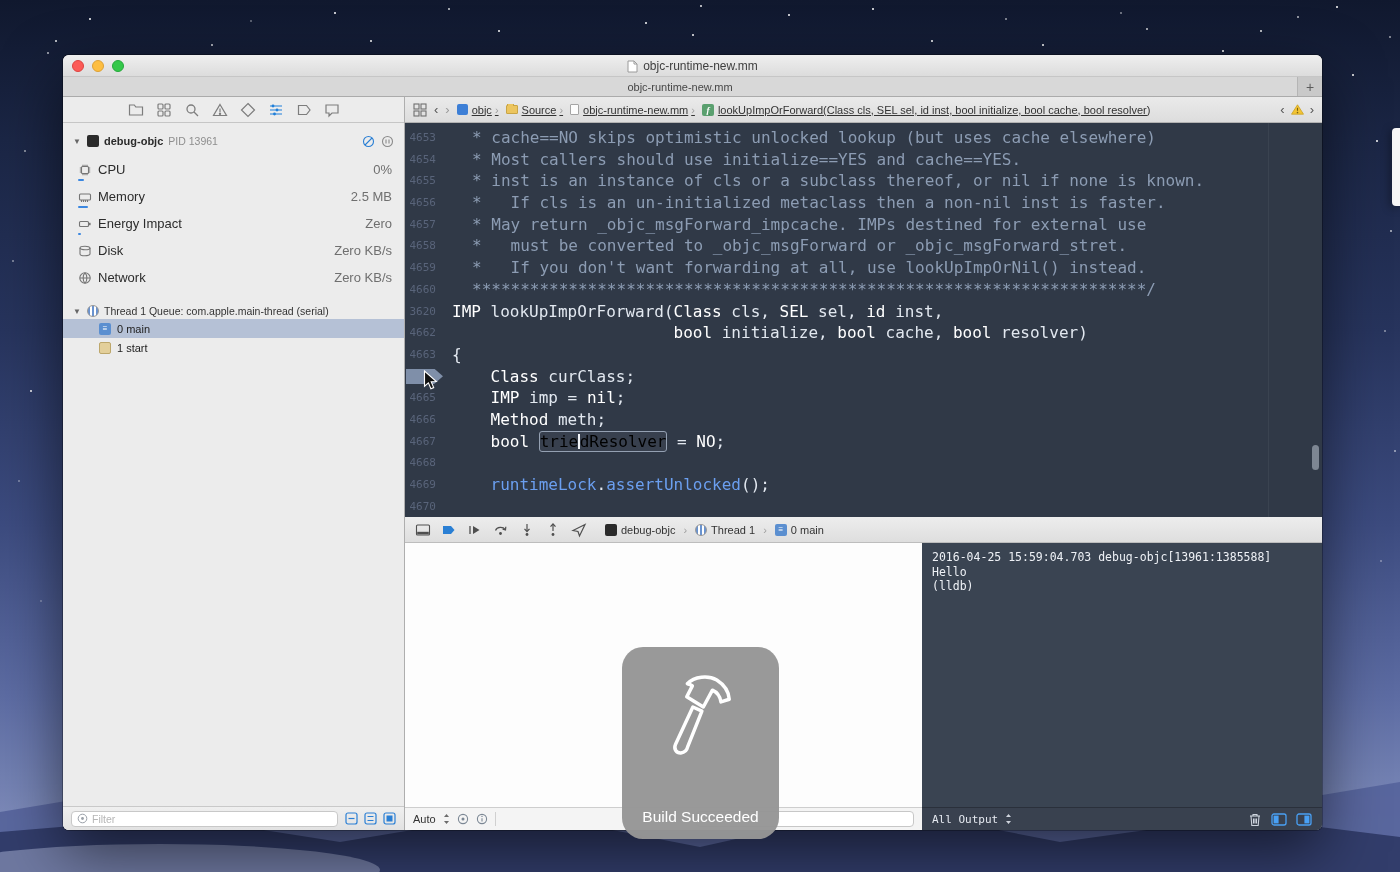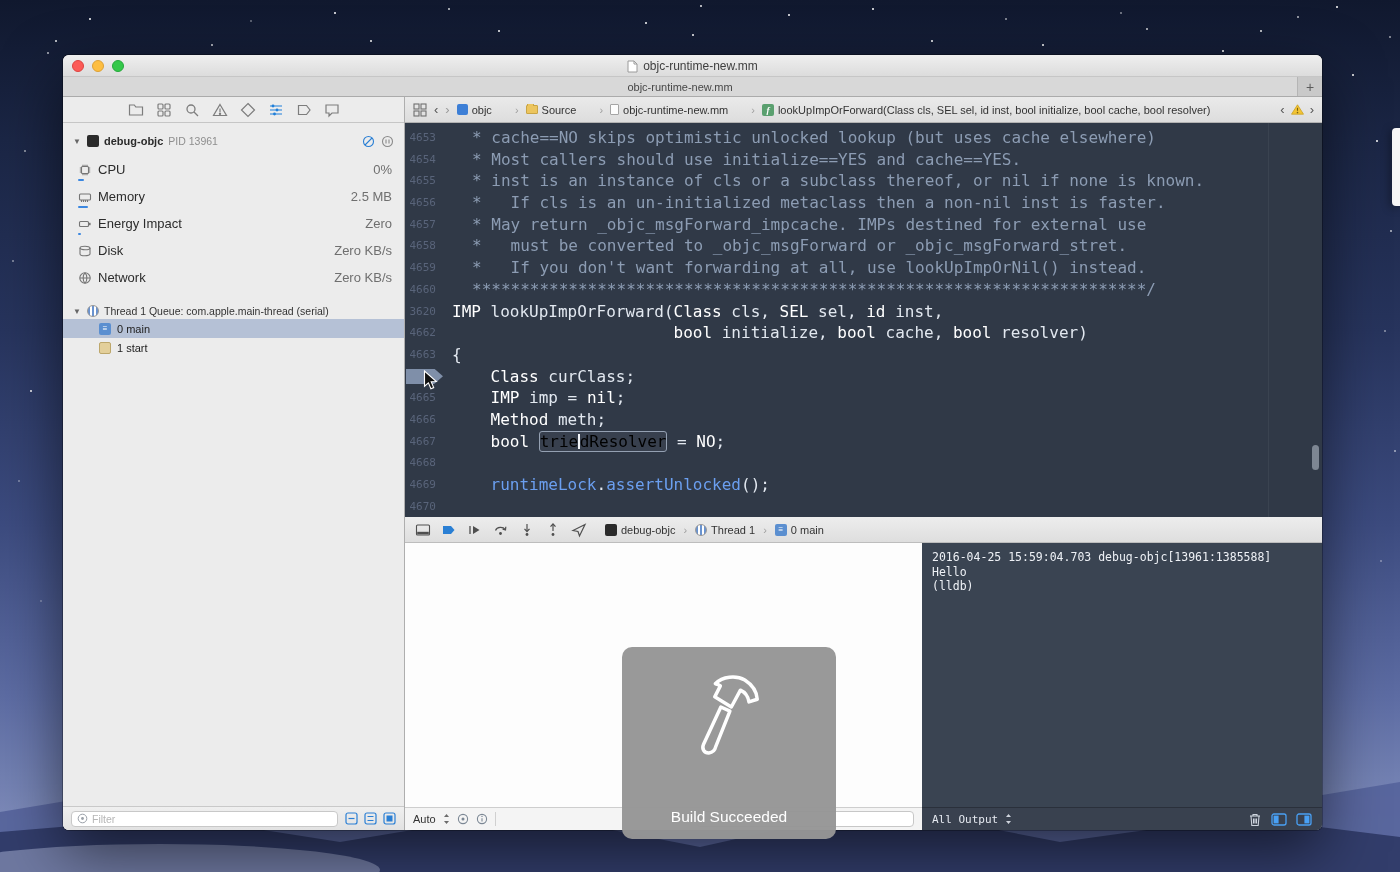--- a/index.html
+++ b/index.html
@@ -106,21 +106,21 @@
   .nav-fb-icons svg { display:block; }
 
   
   .jumpbar { position:absolute; top:42px; left:342px; right:0; height:26px;
     background:linear-gradient(#eaeaea,#dddddd); border-bottom:1px solid #b2b2b2;
     display:flex; align-items:center; padding:0 8px; font-size:11px; color:#333; gap:7px;
     white-space:nowrap; overflow:hidden; }
   .jb-icon { color:#6f6f6f; display:flex; align-items:center; }
   .jb-nav { color:#555; font-size:13px; line-height:1; }
   .jb-nav.fwd { color:#9a9a9a; }
-  .crumbs { display:flex; align-items:flex-end; gap:20px; overflow:hidden; }
+  .crumbs { display:flex; align-items:flex-end; gap:0; overflow:hidden;text-decoration:underline; }
   .crumb { display:flex; align-items:center; gap:4px; }
   .crumb + .crumb::before { content:"›"; color:#9f9f9f; margin:0 3px; font-size:11px; }
   .ci-proj { width:11px; height:11px; background:#3d7fd6; border-radius:2px; }
   .ci-folder { width:12px; height:9px; background:#ecc55e; border:1px solid #c9a546;
     border-radius:1px; position:relative; }
   .ci-folder::before { content:""; position:absolute; left:0; top:-3px; width:5px; height:2px;
     background:#ecc55e; border:1px solid #c9a546; border-bottom:none; border-radius:1px 1px 0 0; }
   .ci-file { width:9px; height:11px; background:#fdfdfd; border:1px solid #a5a5a5; border-radius:1px; }
   .ci-fn { width:12px; height:12px; background:#5aa06f; border-radius:2px; color:#fff;
     font:italic bold 9px "Liberation Serif",serif; display:flex; align-items:center; justify-content:center; }
@@ -171,22 +171,22 @@
   .cbar-left { background:#f4f4f4; border-top:1px solid #cecece; color:#333; }
   .cbar-right { background:#39414f; border-top:1px solid #2a303b; color:#e6eaf1;
     border-radius:0 0 6px 0; padding:0 10px; }
   .vdiv { width:1px; height:14px; background:#d0d0d0; }
   .console-filter { margin-left:auto; width:218px; height:16px; border:1px solid #c7c7c7;
     border-radius:4px; background:#fff; }
   .console-filter input { width:100%; height:100%; border:none; outline:none; background:transparent;
     font-size:10.5px; padding:0 5px; }
   .cr-right { margin-left:auto; display:flex; align-items:center; gap:9px; }
 
-  .bezel { position:absolute; left:217px; top:104px; width:214px; height:192px; z-index:30;
-    background:rgba(150,150,150,.97); border-radius:10px; display:flex; flex-direction:column;
+  .bezel { position:absolute; left:217px; top:104px; width:157px; height:192px; z-index:30;
+    background:rgba(150,150,150,.97); border-radius:21px; display:flex; flex-direction:column;
     align-items:center; }
   .bezel svg { margin-top:10px; }
   .bezel-label { position:absolute; bottom:13px; width:100%; text-align:center;
     font-size:15.5px; color:#ffffff; }
 
   .cursor { position:absolute; left:423px; top:370px; z-index:100; }
 </style>
 </head>
 <body>
 

